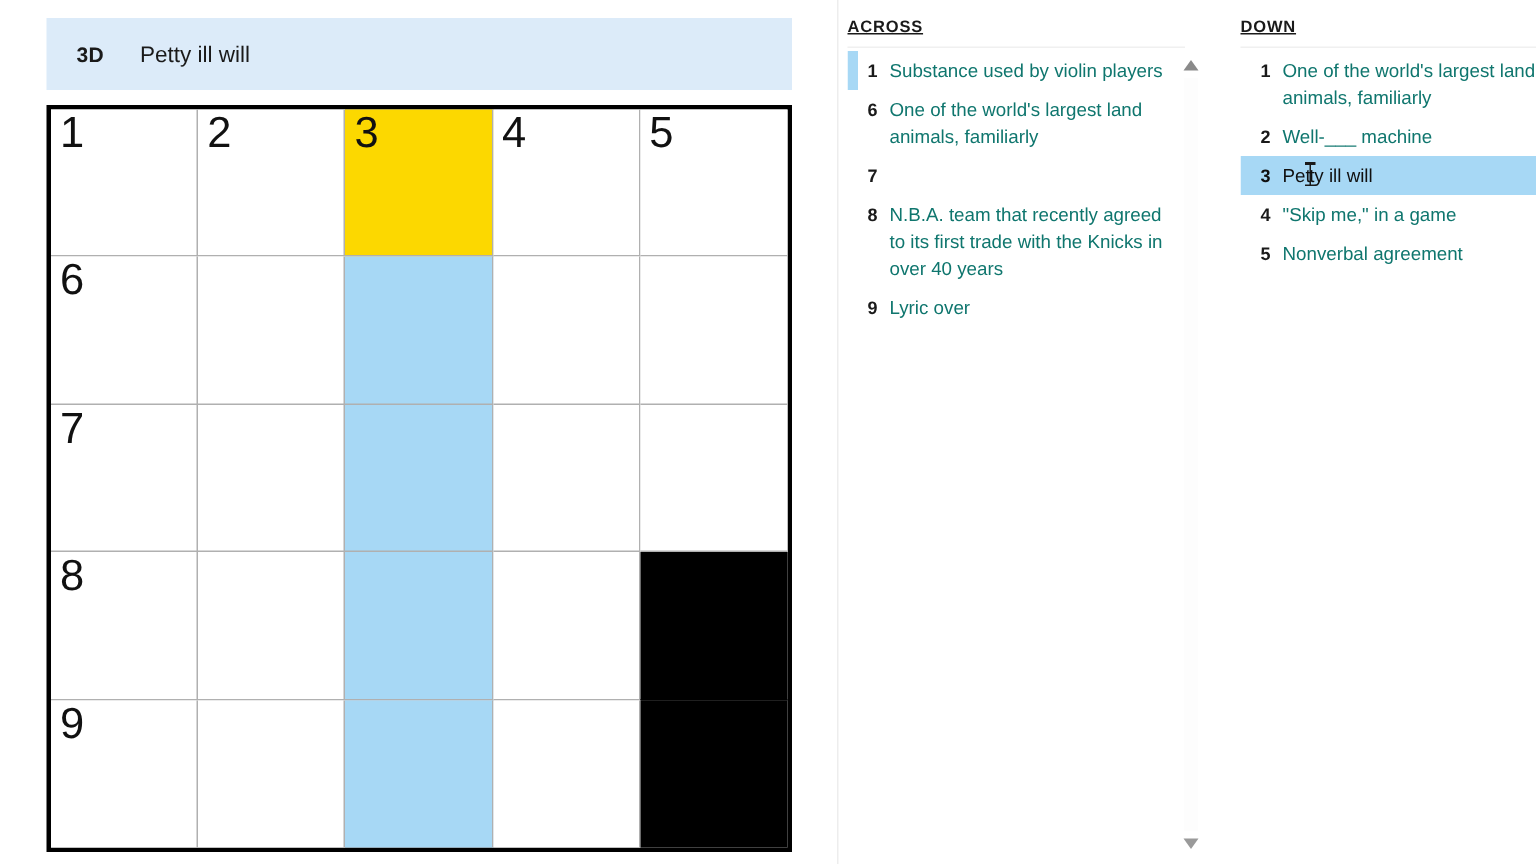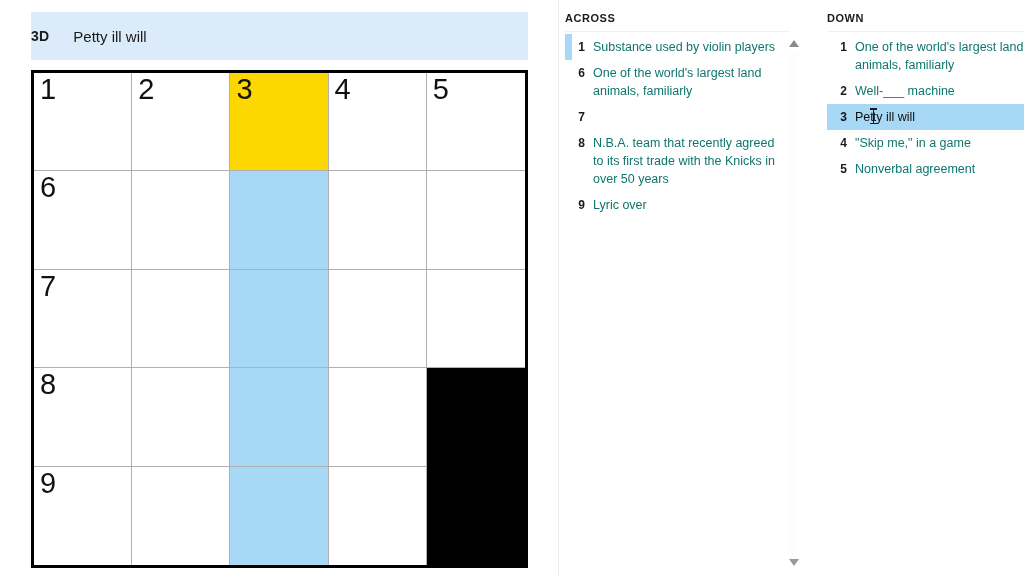--- a/index.html
+++ b/index.html
@@ -36,20 +36,21 @@
   #clue-bar {
     position: absolute;
     left: 31px;
     top: 12px;
     width: 497px;
     height: 48px;
     background: #dcebf9;
     display: flex;
     align-items: center;
     box-sizing: border-box;
+    padding-left: 20px;
   }
   #clue-bar .cb-num {
     font-size: 14px;
     font-weight: bold;
     color: #1a1a1a;
     letter-spacing: .2px;
     margin-right: 24px;
     white-space: nowrap;
   }
   #clue-bar .cb-text {
@@ -127,20 +128,21 @@
   #col-down   { left: 245px; width: 221px; margin-left: 17px; }
 
   .col-head {
     position: absolute;
     top: 12px;
     left: 6px;
     font-size: 11px;
     font-weight: bold;
     letter-spacing: .55px;
     color: #1a1a1a;
+    text-decoration: underline;
   }
   .head-rule {
     position: absolute;
     top: 31px;
     left: 6px;
     right: 14px;
     height: 1px;
     background: #f0f0f0;
   }
 
@@ -332,21 +334,21 @@
           </div>
           <div class="clue">
             <span class="c-num">6</span>
             <span class="c-text">One of the world's largest land animals, familiarly</span>
           </div>
           <div class="clue">
             <span class="c-num">7</span>
           </div>
           <div class="clue">
             <span class="c-num">8</span>
-            <span class="c-text">N.B.A. team that recently agreed to its first trade with the Knicks in over 50 years</span>
+            <span class="c-text">N.B.A. team that recently agreed to its first trade with the Knicks in over 40 years</span>
           </div>
           <div class="clue">
             <span class="c-num">9</span>
             <span class="c-text">Lyric over</span>
           </div>
         </div>
 
       <div id="across-scrollbar">
         <div class="sb-track"></div>
         <div class="sb-arrow up"></div>

